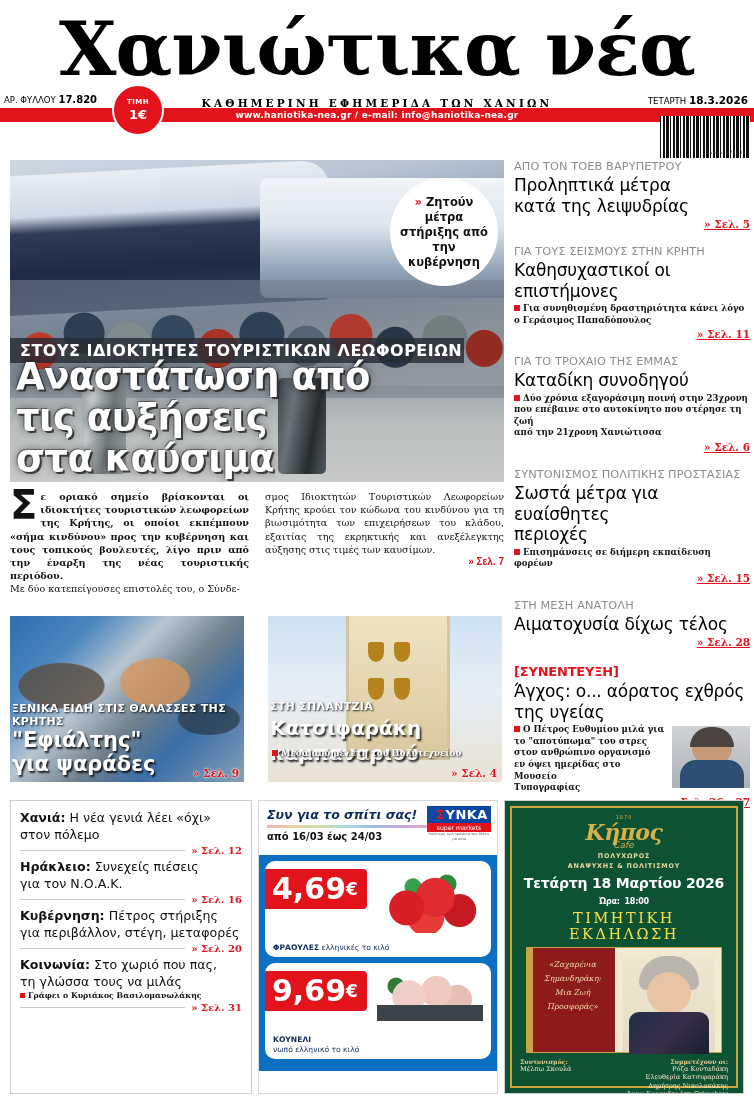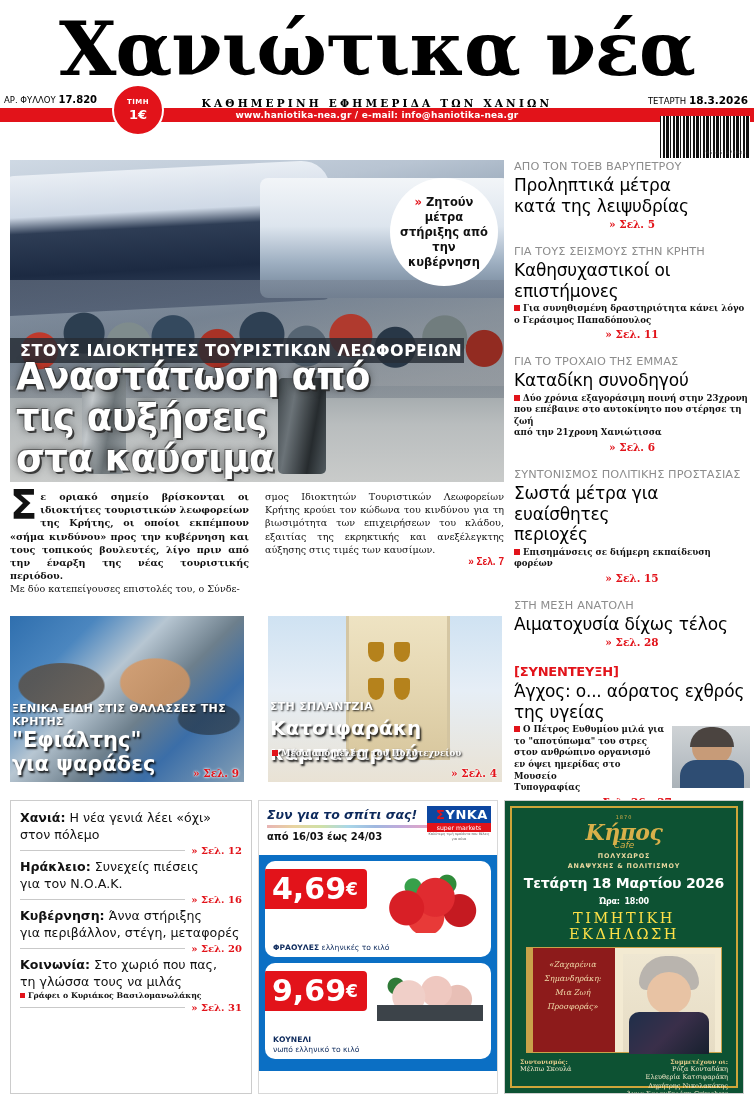--- a/index.html
+++ b/index.html
@@ -233,22 +233,22 @@
     color:#000; font-size:17px; line-height:20.5px; font-weight:400;
     margin-top:1px; letter-spacing:-.2px;
   }
   .sb-head.red { color:#e2131a; font-weight:700; font-size:13px; line-height:16px; }
   .sb-bullets {
     font-size:8.6px; line-height:11.6px; font-weight:700; color:#111;
     font-family:"DejaVu Serif","Liberation Serif",serif;
     margin-top:2px;
   }
   .sb-ref {
-    color:#e2131a; font-weight:700; font-size:10.5px; text-align:center;
-    font-family:"DejaVu Serif","Liberation Serif",serif; margin-top:2px;
+    color:#e2131a; font-weight:700; font-size:10.5px; text-align:right;
+    font-family:"DejaVu Serif","Liberation Serif",serif; margin-top:2px;text-decoration:underline;
   }
   .sb-divider { height:11px; }
   .interview-row { display:flex; gap:6px; align-items:flex-start; }
   .interview-txt { flex:1; }
   .portrait {
     width:78px; height:62px; margin-top:4px; overflow:hidden; position:relative;
     background:linear-gradient(180deg,#cfd3d6 0%,#aab2b8 100%);
   }
   .portrait::before{
     content:""; position:absolute; left:20px; top:4px; width:40px; height:36px;
@@ -579,21 +579,21 @@
       </div>
       <div class="bl-item">
         <div class="bl-text"><b>Ηράκλειο:</b><span> Συνεχείς πιέσεις</span></div>
         <div class="bl-text">για τον Ν.Ο.Α.Κ.</div>
         <div class="bl-foot">
           <div class="bl-rule"></div>
           <div class="bl-ref">» Σελ. 16</div>
         </div>
       </div>
       <div class="bl-item">
-        <div class="bl-text"><b>Κυβέρνηση:</b><span> Άννα στήριξης</span></div>
+        <div class="bl-text"><b>Κυβέρνηση:</b><span> Πέτρος στήριξης</span></div>
         <div class="bl-text">για περιβάλλον, στέγη, μεταφορές</div>
         <div class="bl-foot">
           <div class="bl-rule"></div>
           <div class="bl-ref">» Σελ. 20</div>
         </div>
       </div>
       <div class="bl-item">
         <div class="bl-text"><b>Κοινωνία:</b><span> Στο χωριό που πας,</span></div>
         <div class="bl-text">τη γλώσσα τους να μιλάς</div>
         <div class="bl-byline"><span class="sq" style="width:5px;height:5px;"></span><span>Γράφει ο Κυριάκος Βασιλομανωλάκης</span></div>

